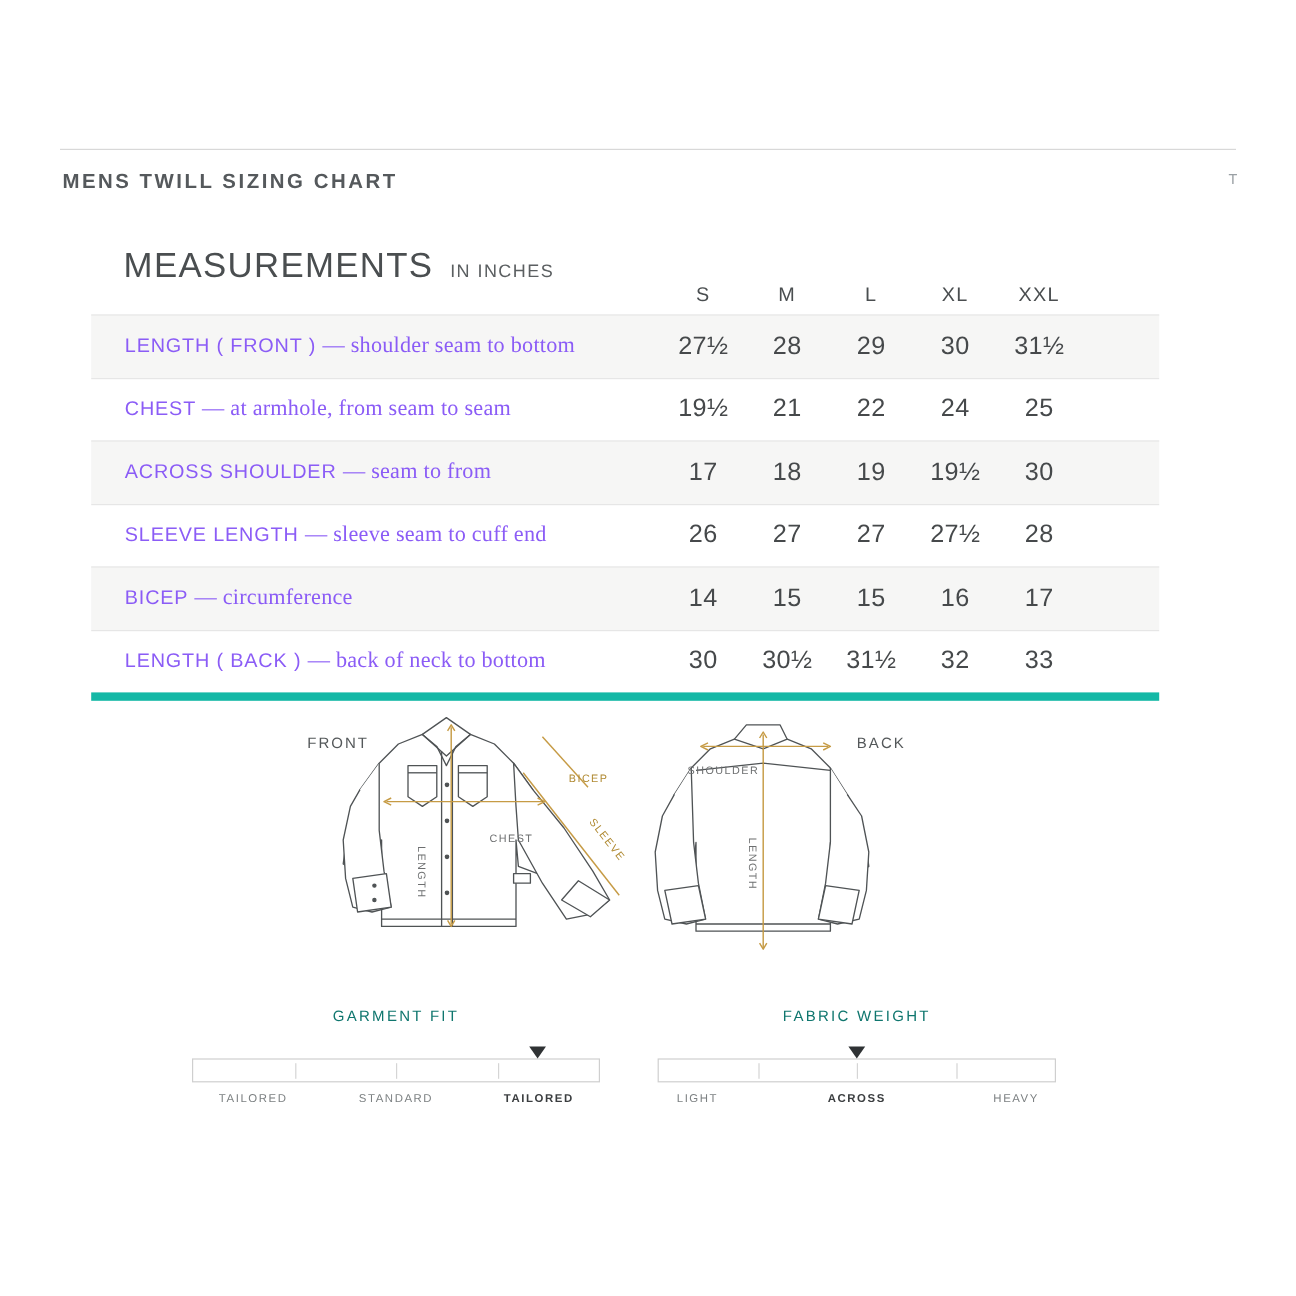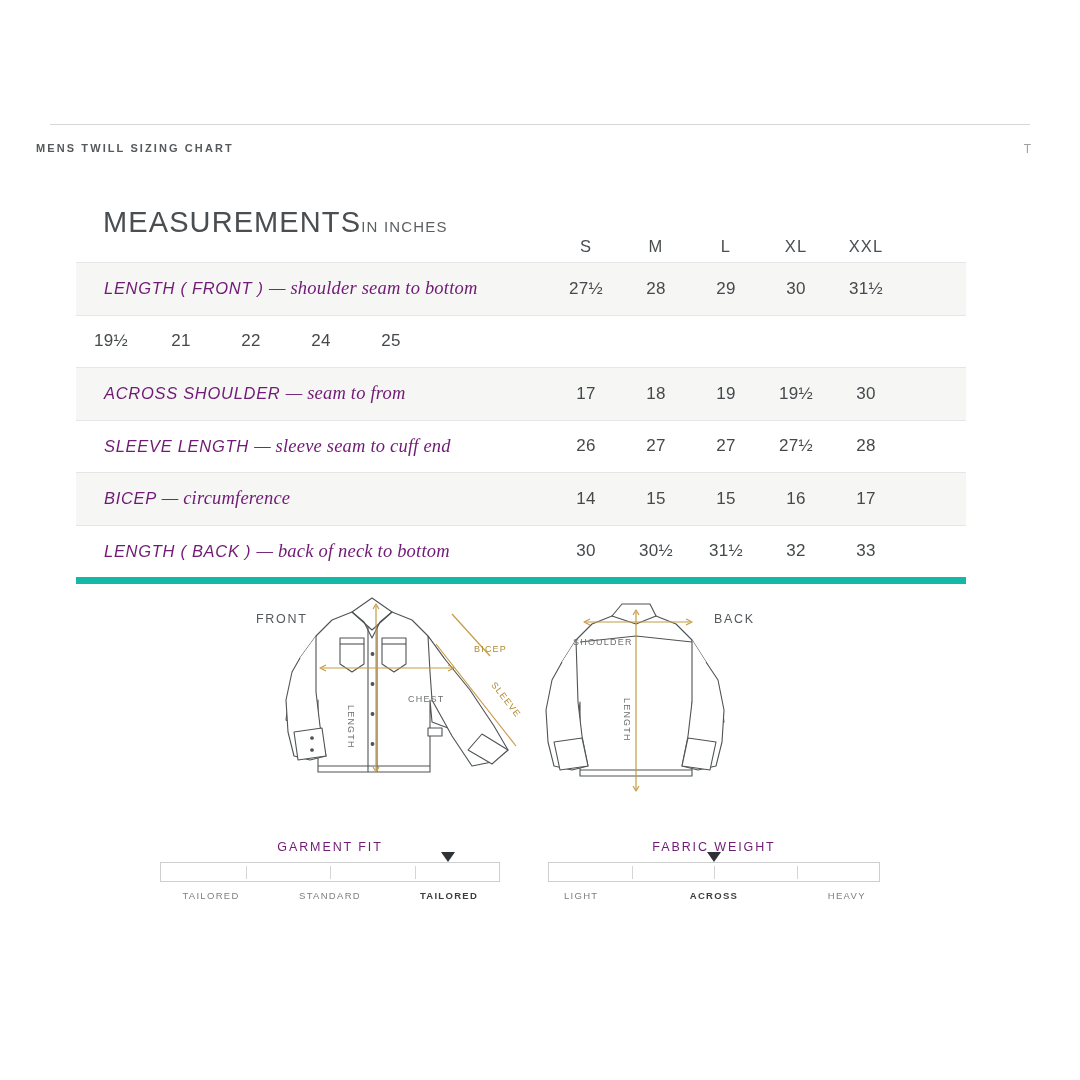--- a/index.html
+++ b/index.html
@@ -20,43 +20,44 @@
   .top-rule {
     position: absolute;
     left: 50px;
     right: 50px;
     top: 124px;
     height: 1px;
     background: #d8d8d8;
   }
   .page-kicker {
     position: absolute;
-    left: 36px;
+    left: 52px;
     top: 142px;
-    font-size: 11px;
+    font-size: 17px;
     letter-spacing: 2.1px;
     color: #55595c;
     font-weight: 600;
   }
   .corner-mark {
     position: absolute;
     right: 48px;
     top: 142px;
     font-size: 12px;
     color: #9aa0a4;
     letter-spacing: 1px;
   }
 
   
   .meas-head {
     position: absolute;
     left: 103px;
     top: 206px;
     display: flex;
     align-items: baseline;
+    gap: 14px;
   }
   .meas-title {
     font-family: "Liberation Sans", sans-serif;
     font-size: 29px;
     letter-spacing: 1.1px;
     color: #4a4e50;
     font-weight: 400;
   }
   .meas-sub {
     font-size: 15px;
@@ -100,34 +101,33 @@
   }
   .row:last-child {
     border-bottom: 7px solid #14b8a6;
   }
   .row-label {
     width: 475px;
     flex: 0 0 475px;
     padding-left: 28px;
     box-sizing: border-box;
     font-size: 16.5px;
-    color: #701a75;
+    color: #8b5cf6;
     letter-spacing: 0.7px;
     white-space: nowrap;
-    font-style: italic;
   }
   .row-label .serif {
     font-family: "Liberation Serif", serif;
     font-size: 18.5px;
     letter-spacing: 0.2px;
   }
   .row-val {
     flex: 0 0 70px;
     text-align: center;
-    font-size: 17px;
+    font-size: 21px;
     color: #46494b;
     letter-spacing: 0.3px;
   }
 
   
   .diagram {
     position: absolute;
     left: 0;
     top: 580px;
     width: 964px;
@@ -151,22 +151,22 @@
 
   
   .slider-block {
     position: absolute;
     top: 840px;
   }
   .slider-title {
     text-align: center;
     font-size: 12.5px;
     letter-spacing: 1.9px;
-    color: #701a75;
-    margin-bottom: 8px;
+    color: #0f766e;
+    margin-bottom: 28px;
   }
   .slider-bar {
     position: relative;
     height: 20px;
     border: 1px solid #cfcfcf;
     background: #fff;
     box-sizing: border-box;
   }
   .tick {
     position: absolute;
@@ -231,20 +231,24 @@
       <span class="serif">— shoulder seam to bottom</span>
     </div>
     <div class="row-val">27½</div>
     <div class="row-val">28</div>
     <div class="row-val">29</div>
     <div class="row-val">30</div>
     <div class="row-val">31½</div>
   </div>
 
   <div class="row">
+    <div class="row-label">
+      <span>CHEST</span>
+      <span class="serif">— at armhole, from seam to seam</span>
+    </div>
     <div class="row-val">19½</div>
     <div class="row-val">21</div>
     <div class="row-val">22</div>
     <div class="row-val">24</div>
     <div class="row-val">25</div>
   </div>
 
   <div class="row alt">
     <div class="row-label">
       <span>ACROSS SHOULDER</span>

